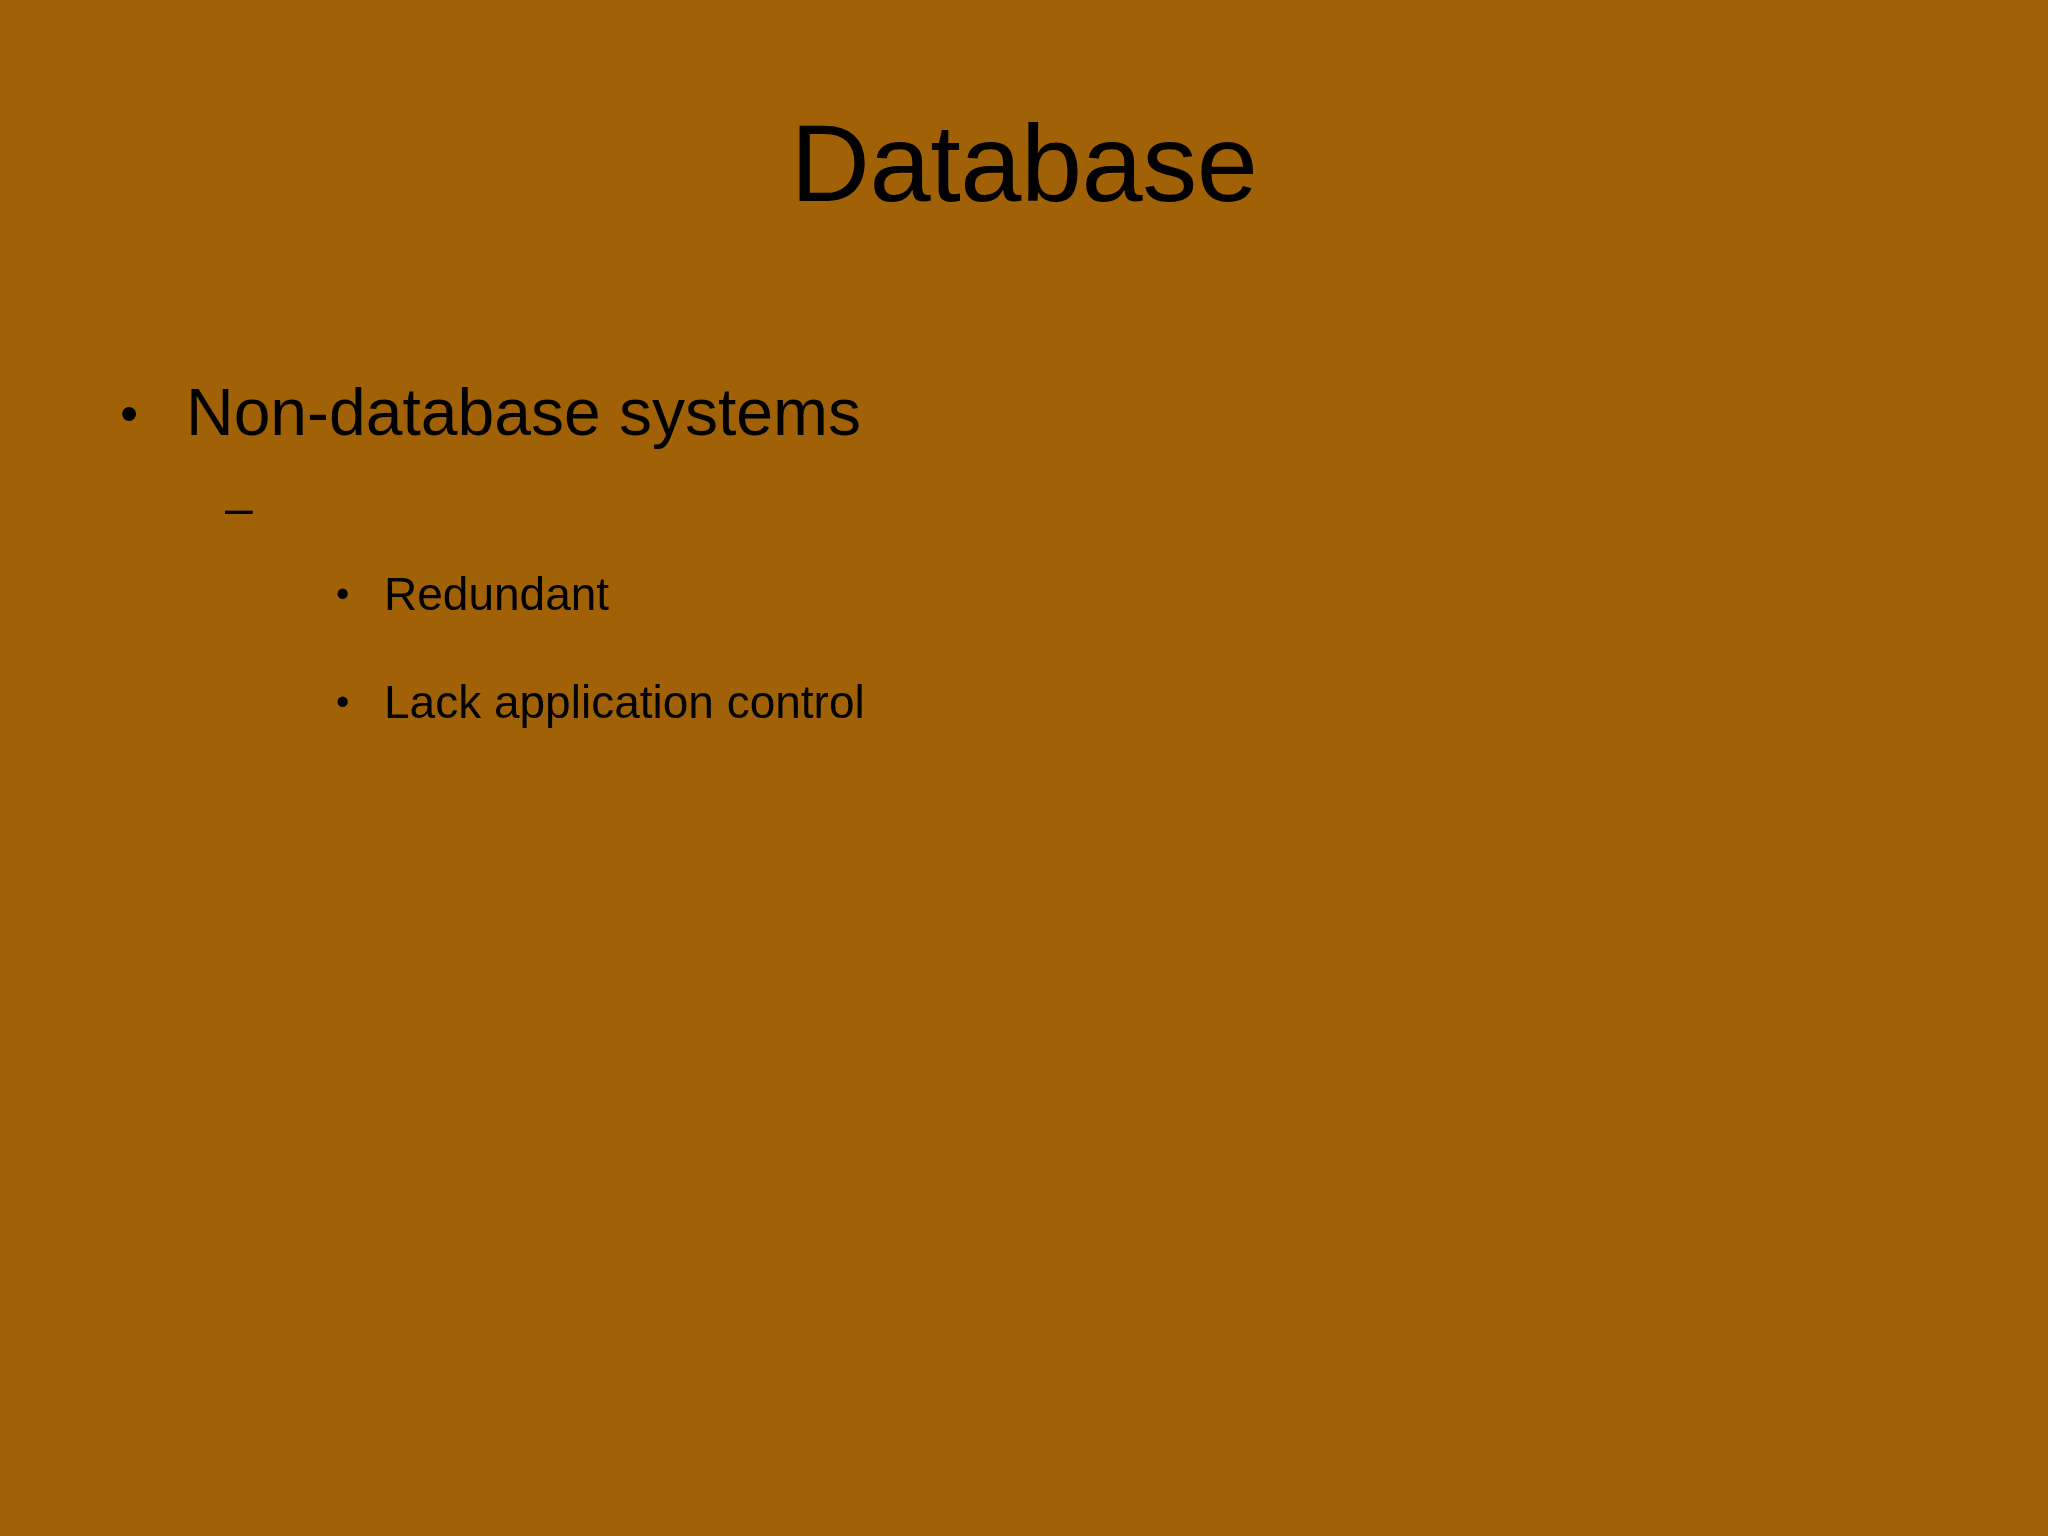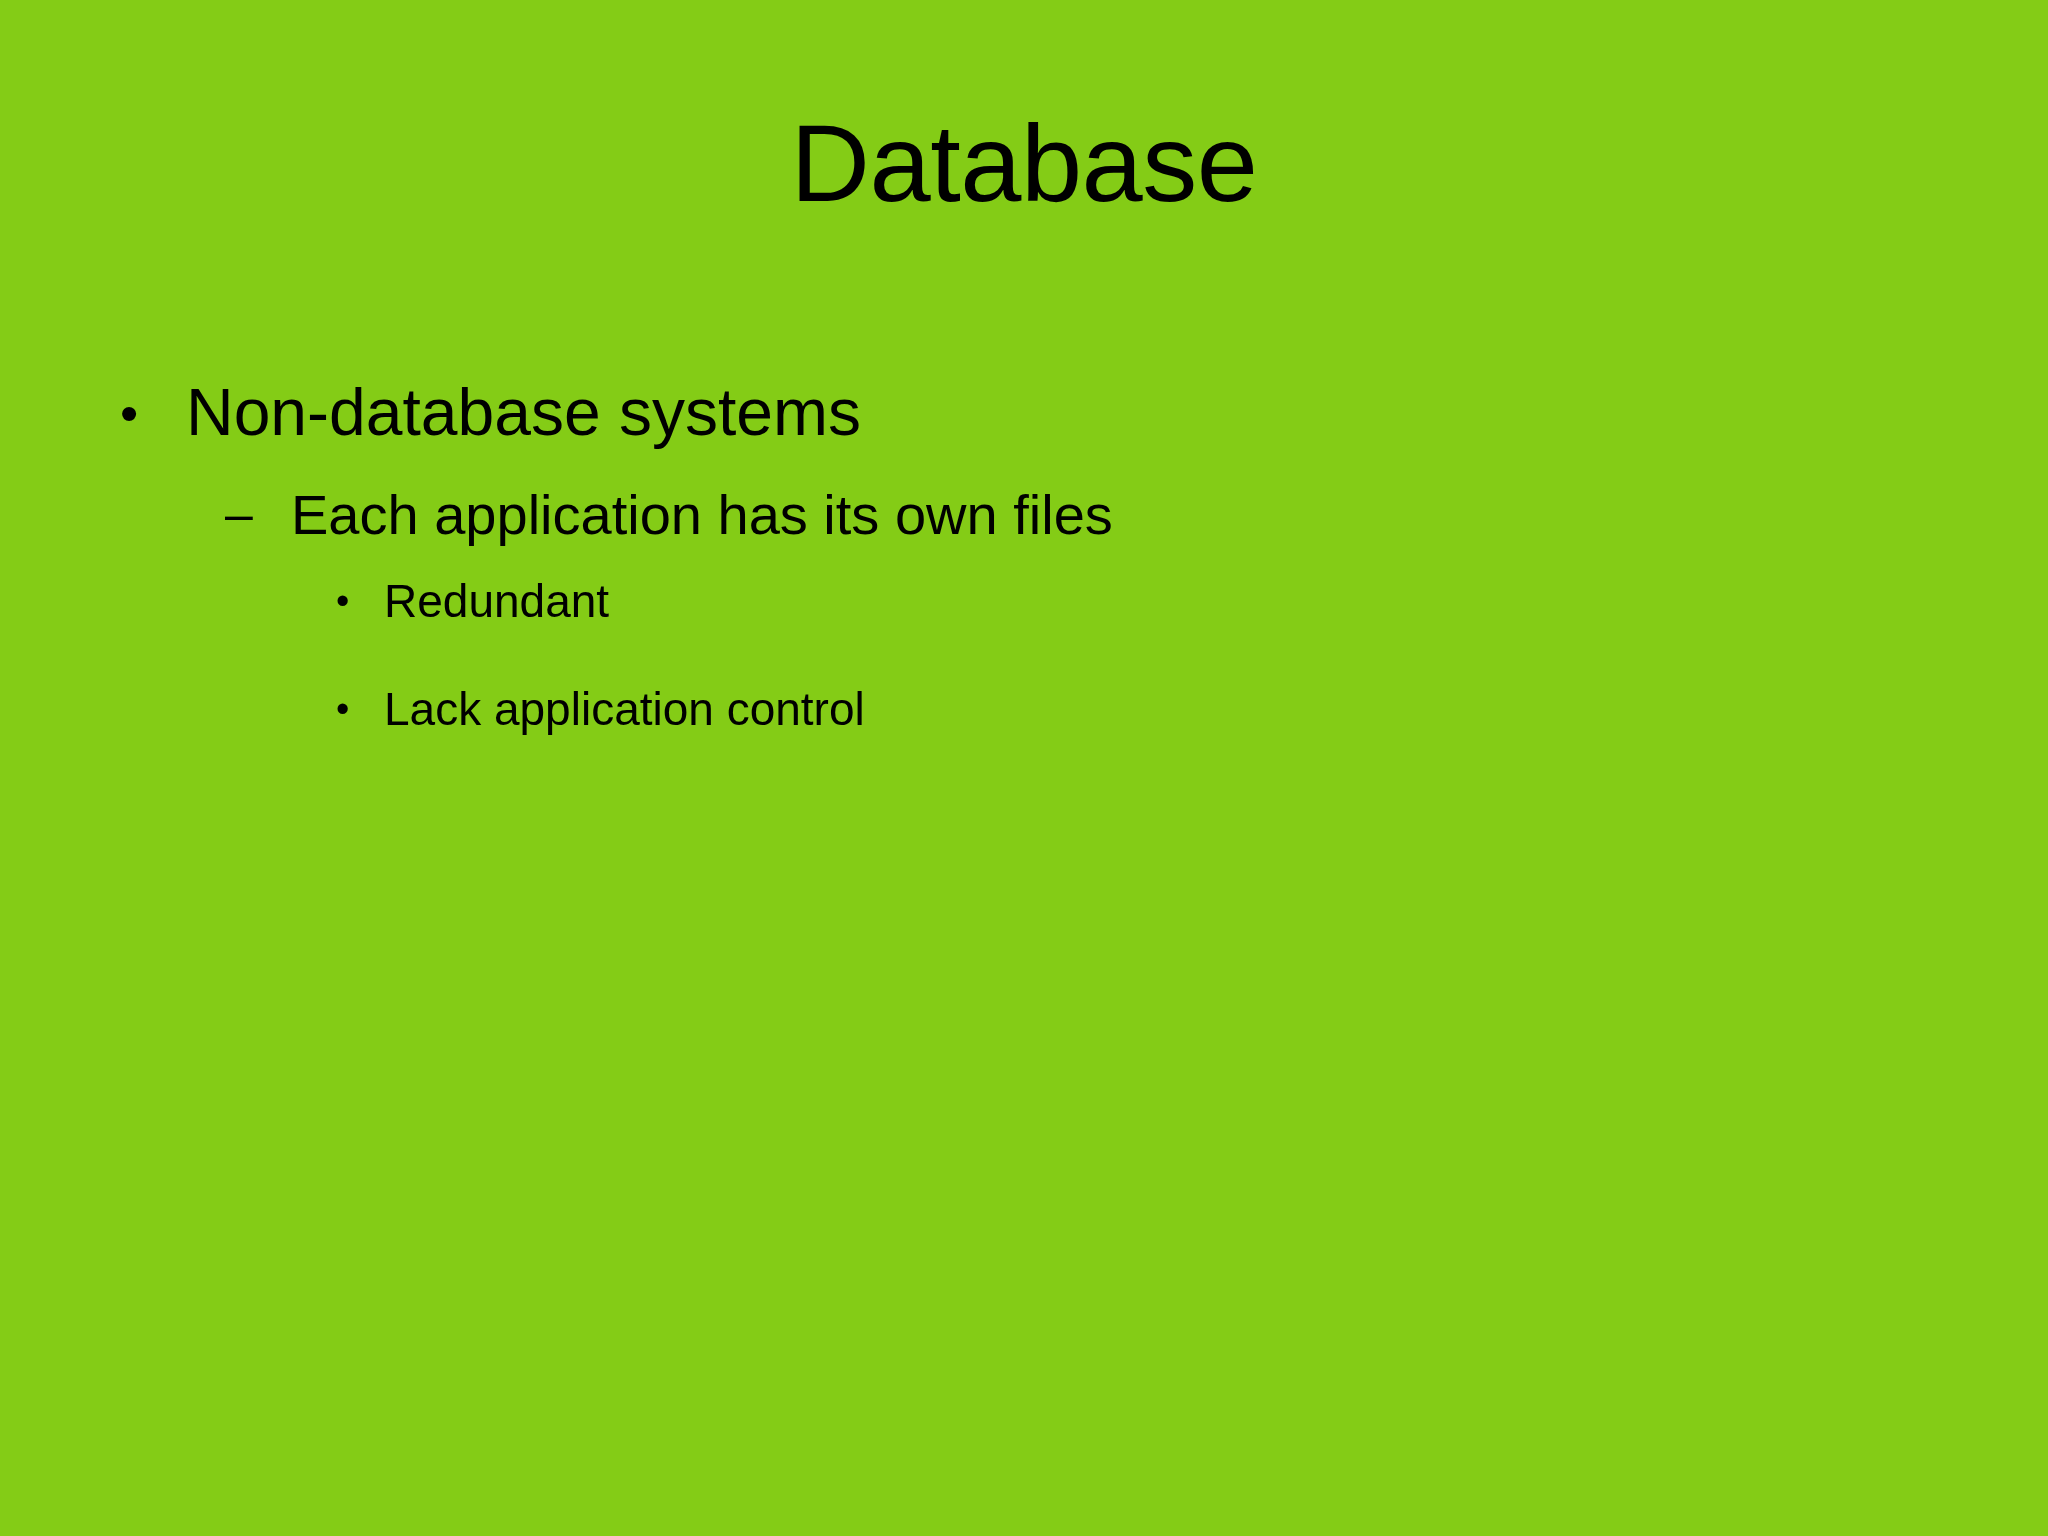--- a/index.html
+++ b/index.html
@@ -12,21 +12,21 @@
     background: #ffffff;
     font-family: "Liberation Sans", sans-serif;
     color: #000000;
     overflow: hidden;
   }
 
   .slide {
     position: relative;
     width: 2048px;
     height: 1536px;
-    background: #84cc16;
+    background: #a16207;
     box-sizing: border-box;
   }
 
   
   .slide-title {
     position: absolute;
     left: 0;
     top: 104px;
     width: 2048px;
     text-align: center;
@@ -114,21 +114,20 @@
 
   <div class="slide-body">
 
     <div class="bullet-row level-1">
       <span class="bullet-marker">•</span>
       <span class="bullet-text">Non-database systems</span>
     </div>
 
     <div class="bullet-row level-2">
       <span class="bullet-marker">–</span>
-      <span class="bullet-text">Each application has its own files</span>
     </div>
 
     <div class="bullet-row level-3">
       <span class="bullet-marker">•</span>
       <span class="bullet-text">Redundant</span>
     </div>
 
     <div class="bullet-row level-3">
       <span class="bullet-marker">•</span>
       <span class="bullet-text">Lack application control</span>

